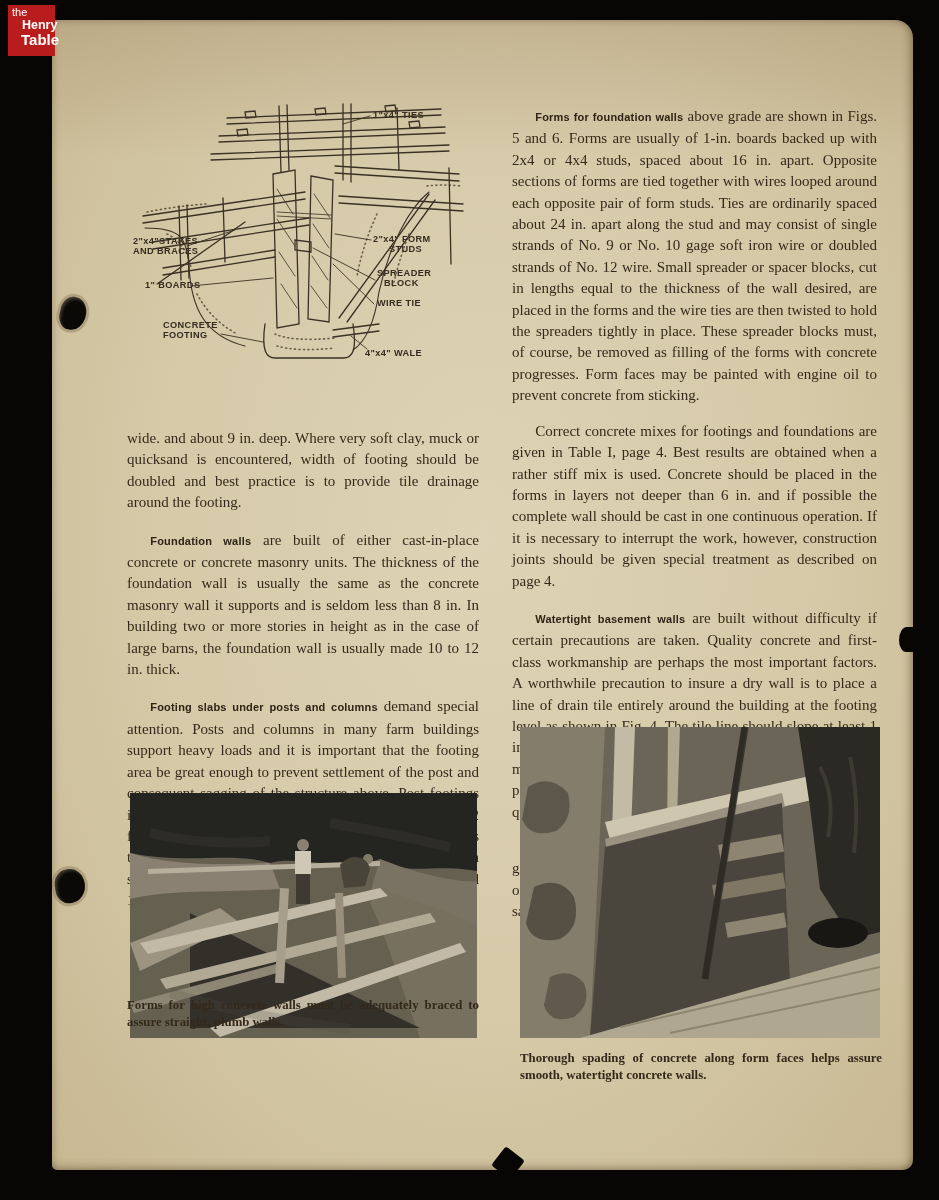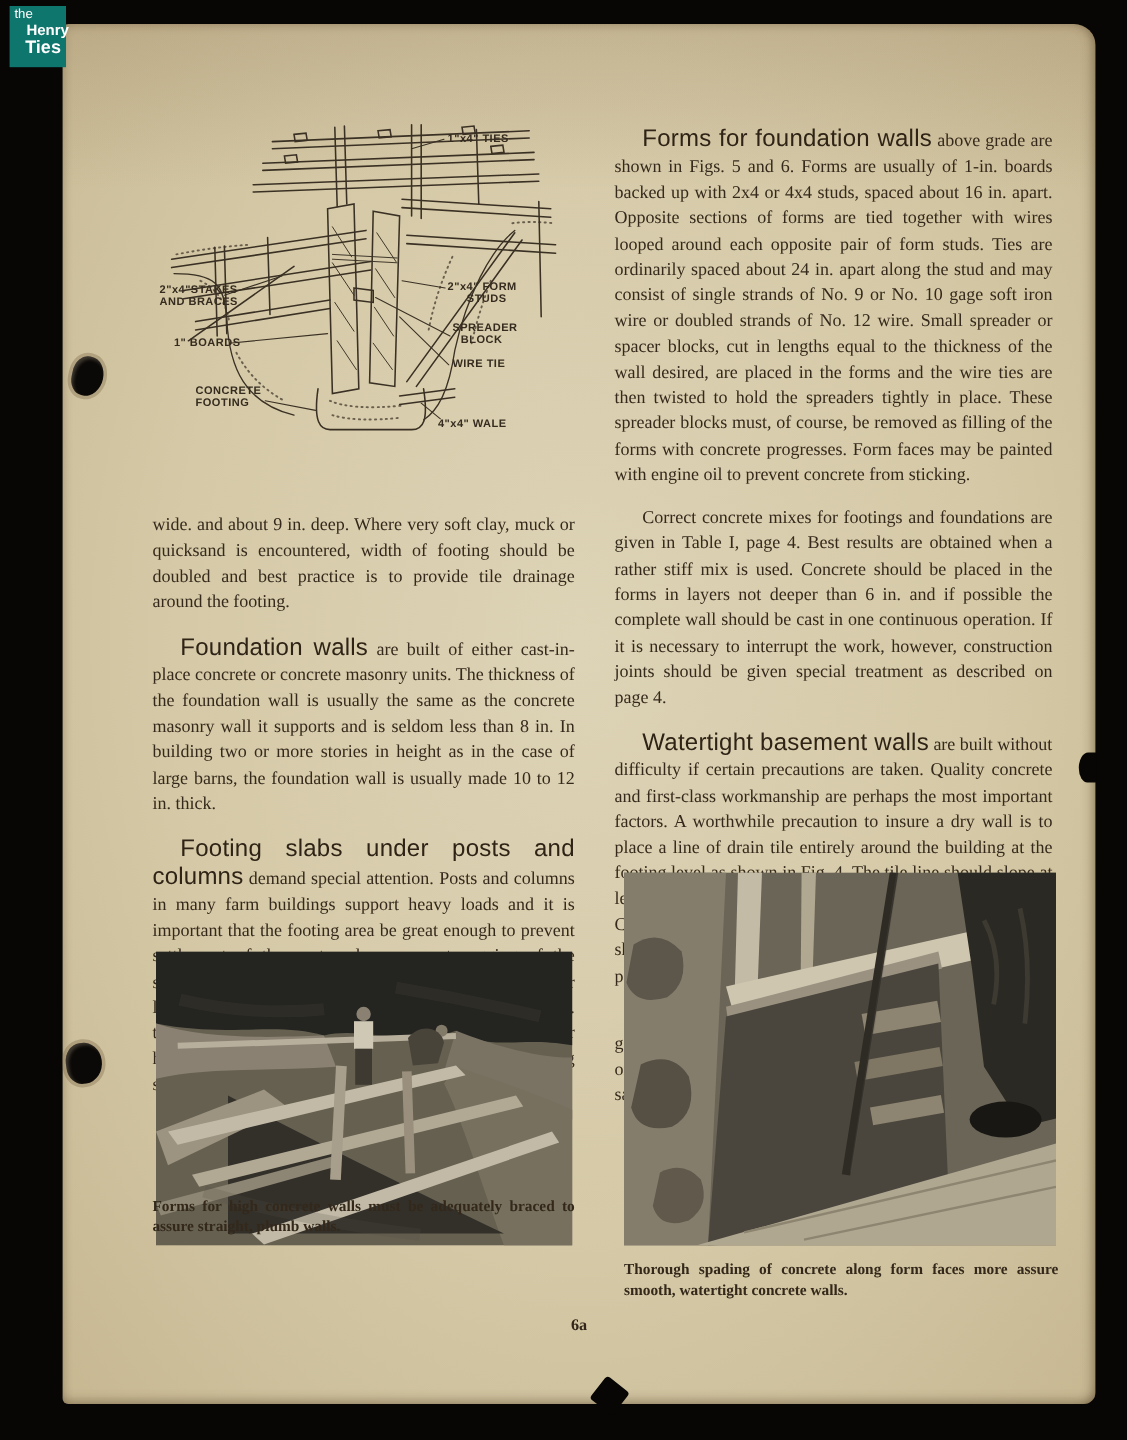--- a/index.html
+++ b/index.html
@@ -7,41 +7,41 @@
          font-family:"Liberation Serif",serif;}
   .page{position:absolute;left:52px;top:20px;width:861px;height:1150px;
         background:
           linear-gradient(180deg, rgba(150,125,90,.28) 0%, rgba(150,125,90,0) 12%),
           radial-gradient(ellipse at 50% 45%, #ddd3b6 0%, #d5c9a7 55%, #c7b892 100%);
         border-radius:5px 18px 10px 5px;
         box-shadow: inset -7px 0 10px -5px rgba(70,50,25,.45),
                     inset 0 -7px 10px -5px rgba(70,50,25,.4),
                     inset 4px 4px 9px -5px rgba(70,50,25,.35);}
   
-  .logo{position:absolute;left:8px;top:5px;width:47px;height:51px;background:#0f766e;
+  .logo{position:absolute;left:8px;top:5px;width:47px;height:51px;background:#b91c1c;
         font-family:"Liberation Sans",sans-serif;color:#fff;}
   .logo .l-the{position:absolute;left:4px;top:1px;font-size:11px;font-weight:400;}
   .logo .l-henry{position:absolute;left:14px;top:13px;font-size:12.5px;font-weight:700;}
   .logo .l-ford{position:absolute;left:13px;top:26px;font-size:15px;font-weight:700;}
   
   .hole{position:absolute;background:#0b0907;border-radius:48% 52% 55% 45%;
         box-shadow:0 0 0 3px rgba(120,100,70,.35), inset 2px 2px 3px rgba(220,205,170,.25);}
   .hole1{left:60px;top:297px;width:26px;height:33px;transform:rotate(12deg);}
   .hole2{left:55px;top:869px;width:30px;height:34px;transform:rotate(-8deg);}
   .notch-right{position:absolute;left:899px;top:627px;width:15px;height:25px;background:#070605;
         border-radius:60% 0 0 55%;}
   .notch-bottom{position:absolute;left:496px;top:1151px;width:24px;height:24px;background:#070605;
         transform:rotate(38deg);border-radius:3px;}
   
   .col{position:absolute;}
   .bt{font-size:15px;line-height:21.4px;text-align:justify;color:#35291b;margin:0;}
   .ind{text-indent:1.55em;}
   .gap{margin-top:16px;}
   .gap-xs{margin-top:14px;}
-  .runin{font-family:"Liberation Sans",sans-serif;font-weight:400;font-size:20px;
+  .runin{font-family:"Liberation Sans",sans-serif;font-weight:700;font-size:11px;
          letter-spacing:.2px;color:#2e2315;}
   .cap{font-size:12.8px;line-height:17px;font-weight:700;text-align:justify;color:#33281a;margin:0;}
   .fig-caption{position:absolute;left:75px;top:357px;width:352px;}
   .left-text{left:75px;top:408px;width:352px;}
   .right-text{left:460px;top:86px;width:365px;}
   .left-photo{position:absolute;left:78px;top:773px;width:347px;height:245px;}
   .right-photo{position:absolute;left:468px;top:707px;width:360px;height:311px;}
   .left-photo-cap{position:absolute;left:75px;top:977px;width:352px;}
   .right-photo-cap{position:absolute;left:468px;top:1030px;width:362px;}
   .fig{position:absolute;left:75px;top:74px;width:352px;height:282px;}
@@ -179,29 +179,28 @@
       <rect x="205" y="196" width="60" height="15" fill="#8d8471" transform="rotate(-10 205 196)"></rect>
       <path d="M225 0 L185 252" stroke="#2e2b25" stroke-width="7" fill="none"></path>
       <path d="M228 0 L189 250" stroke="#55514640" stroke-width="2" fill="none"></path>
       <path d="M278 0 L360 0 L360 205 L332 212 L300 162 L290 80 Z" fill="#2b2923"></path>
       <path d="M300 40 q16 30 8 70 M330 30 q10 44 4 96" stroke="#3d3a32" stroke-width="4" fill="none"></path>
       <ellipse cx="318" cy="206" rx="30" ry="15" fill="#181713"></ellipse>
       <polygon points="60,311 360,226 360,311" fill="#b0a791"></polygon>
       <path d="M100 300 L360 240 M150 306 L360 262" stroke="#8e8571" stroke-width="2" fill="none"></path>
     </svg>
     <div class="right-photo-cap">
-      <p class="cap">Thorough spading of concrete along form faces more assure smooth, watertight concrete walls.</p>
-    </div>
-
-    <div class="page-number">6a</div>
+      <p class="cap">Thorough spading of concrete along form faces helps assure smooth, watertight concrete walls.</p>
+    </div>
+
   </div>
 
   <div class="logo">
     <span class="l-the">the</span>
     <span class="l-henry">Henry</span>
-    <span class="l-ford">Ties</span>
+    <span class="l-ford">Table</span>
   </div>
 
   <div class="hole hole1"></div>
   <div class="hole hole2"></div>
   <div class="notch-right"></div>
   <div class="notch-bottom"></div>
 </div>
 
 </body></html>

